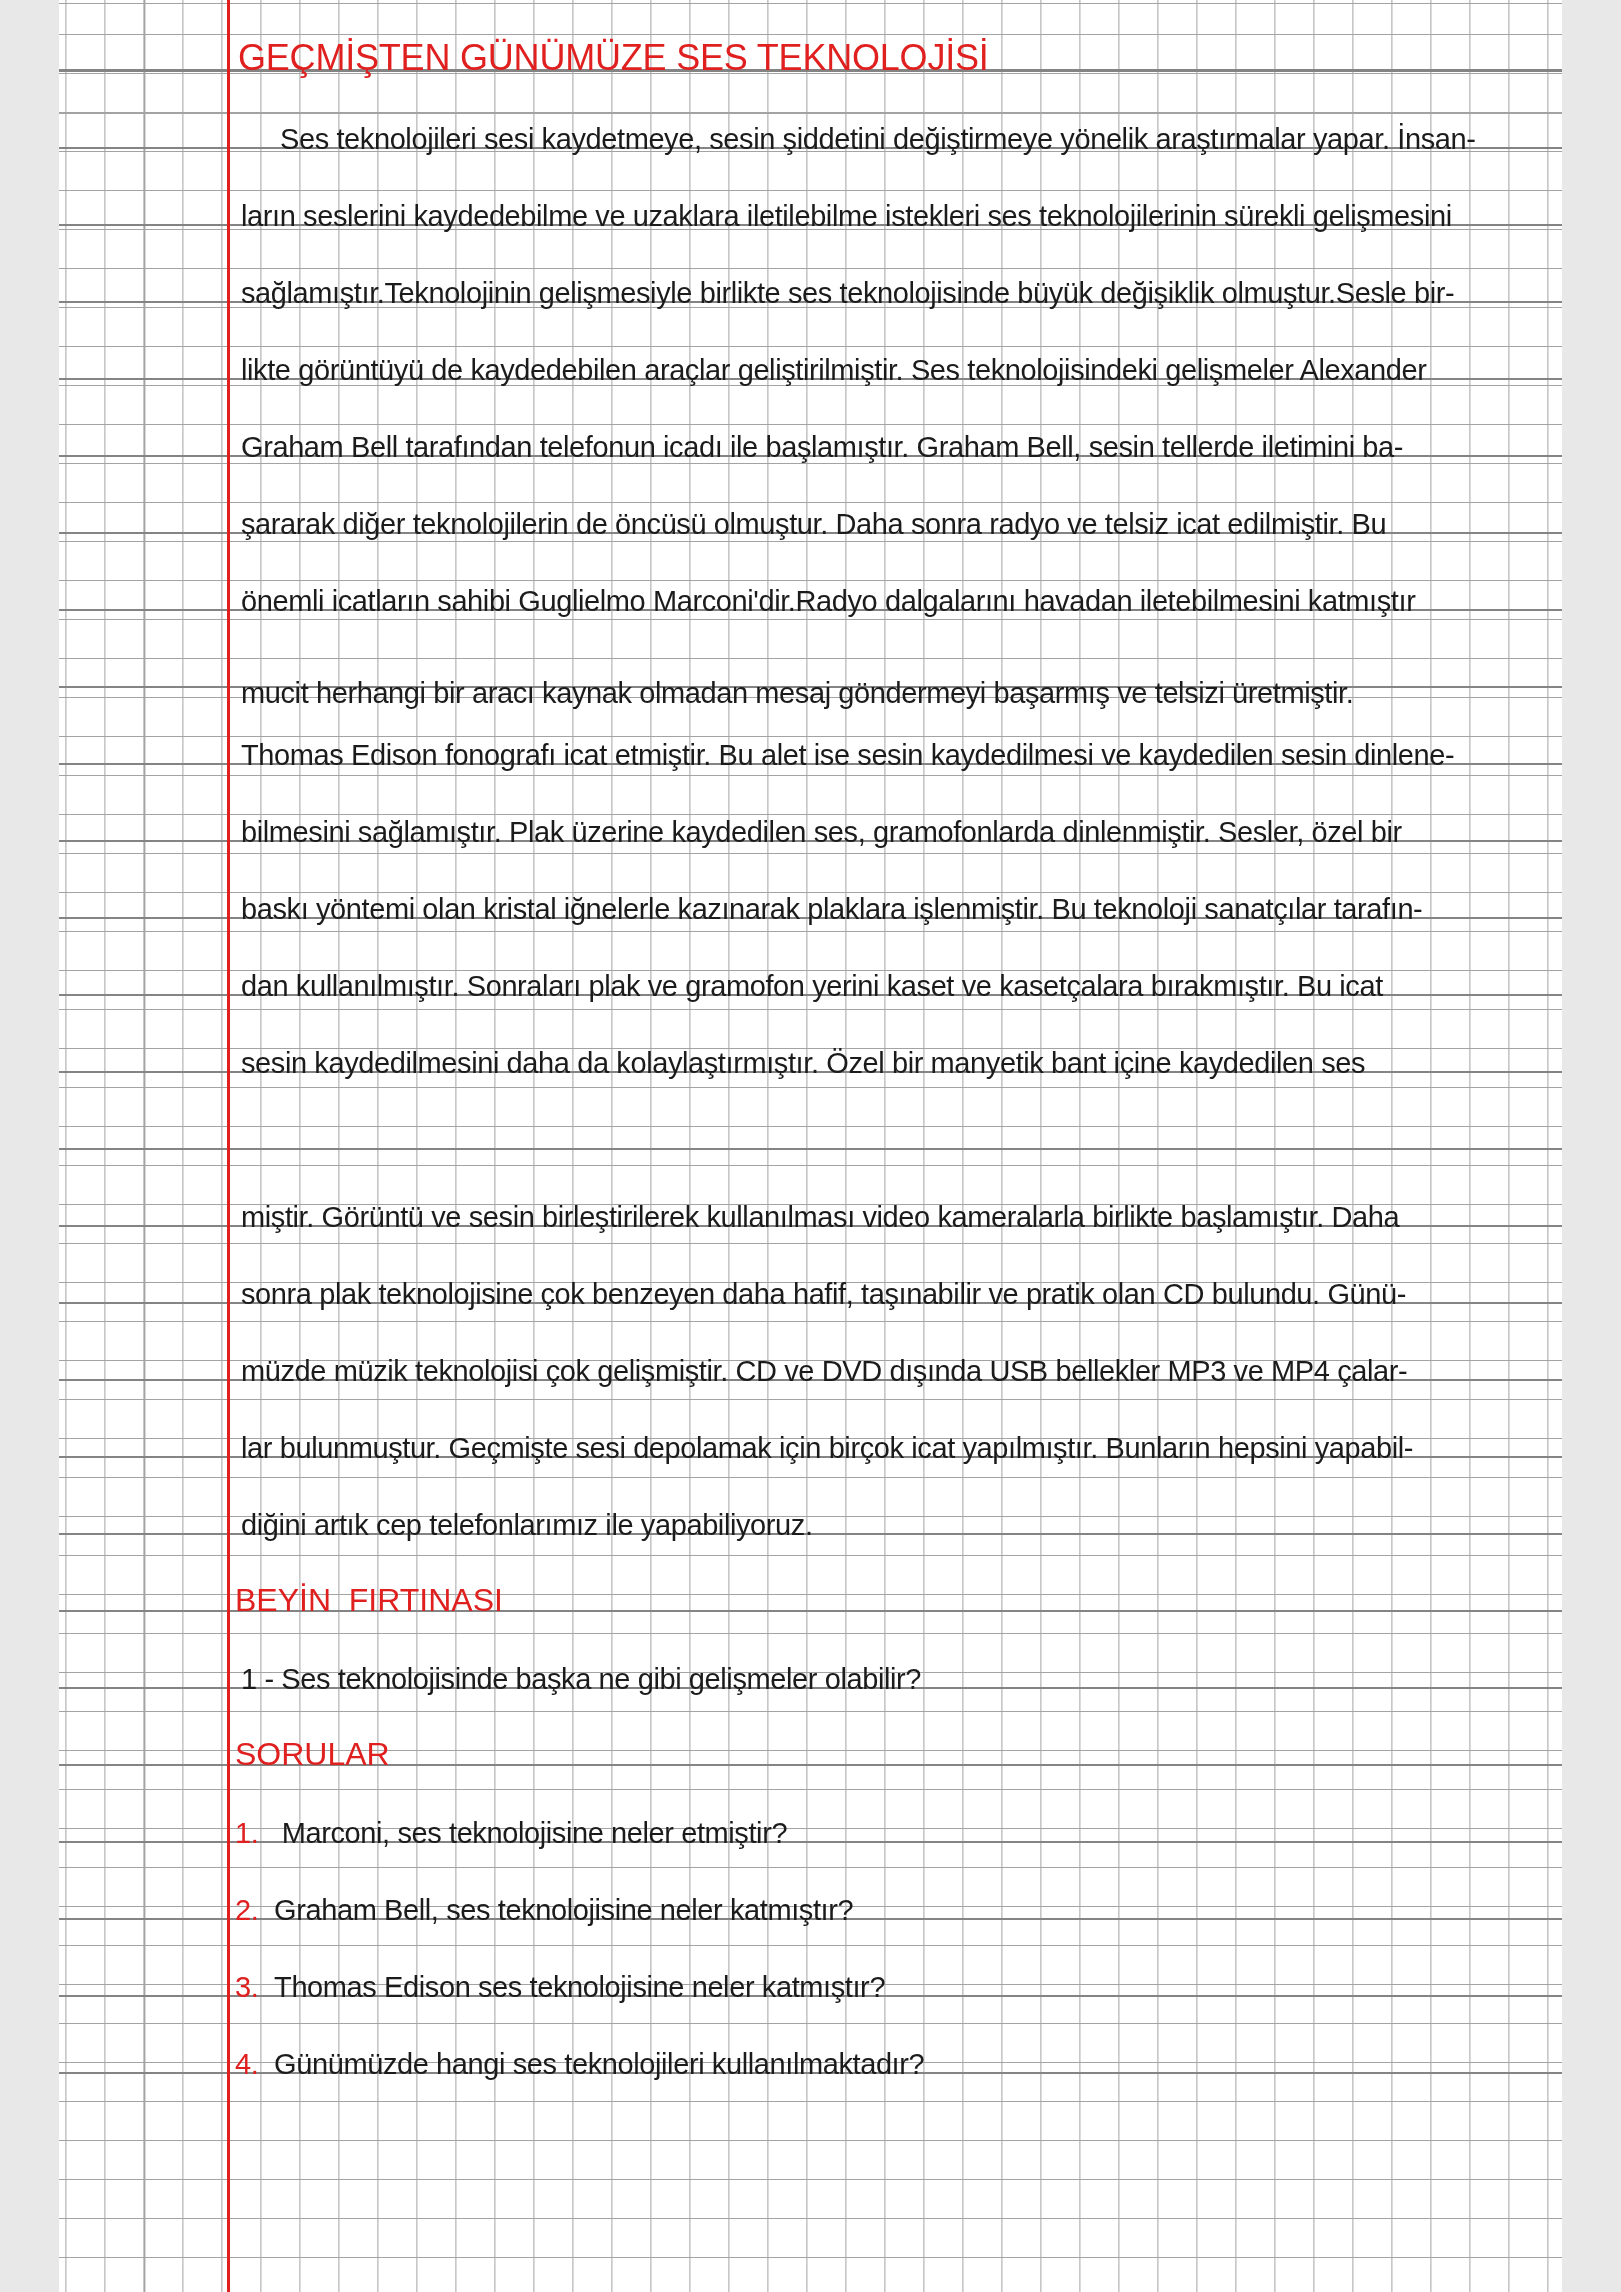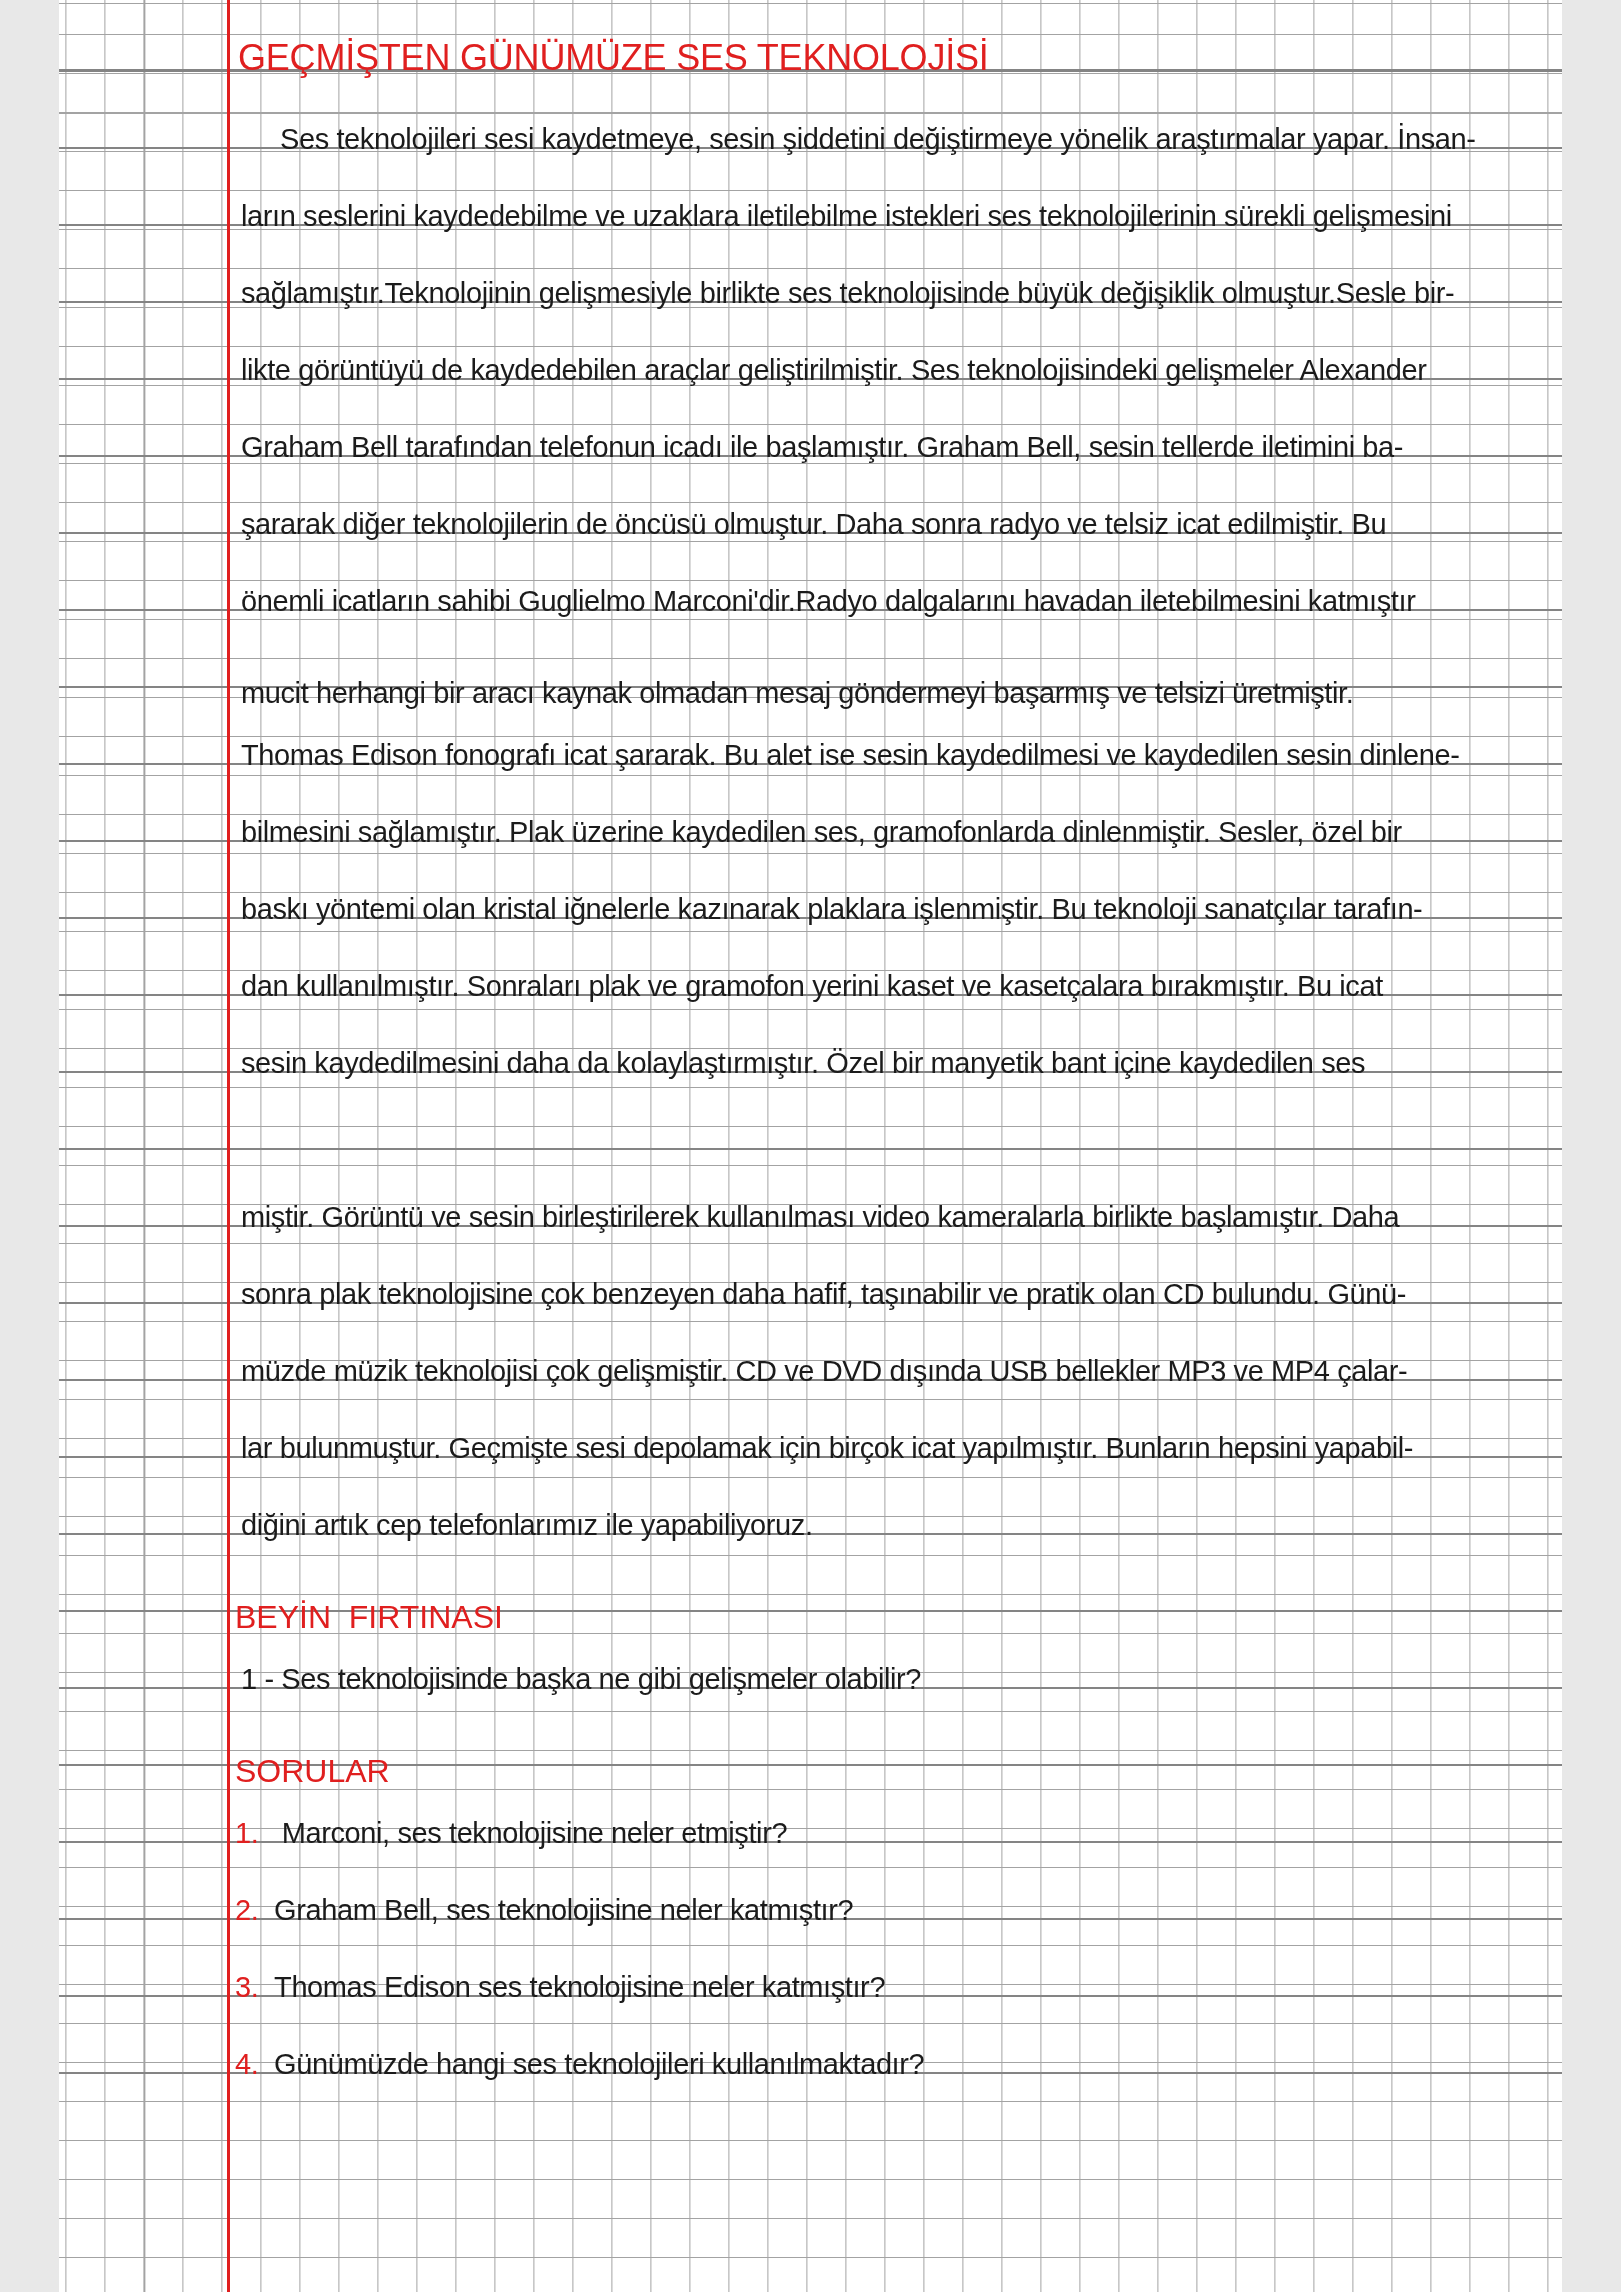--- a/index.html
+++ b/index.html
@@ -60,21 +60,20 @@
     font-size: 36px;
     letter-spacing: -0.2px;
     color: var(--accent);
     font-weight: 400;
   }
   .line.heading {
     left: 176px;
     font-size: 32px;
     letter-spacing: 0;
     color: var(--accent);
-    margin-top: 17px;
   }
   .line.body.indent { padding-left: 39px; }
   .line.question { left: 176px; }
   .line.question .q-num { color: var(--accent); margin-right: 15.7px; }
   .line.question .q-text { color: var(--ink); }
 </style>
 </head>
 <body>
 
 <div class="page" style="--accent: #e01f1f; --ink: #1b1b1b; --grid-line: #a3a3a3; --rule-line: #848484;">
@@ -83,21 +82,21 @@
   <div class="content" id="content">
       <div class="line title" style="top: -4.9px;"><span>GEÇMİŞTEN GÜNÜMÜZE SES TEKNOLOJİSİ</span></div>
       <div class="line body indent" style="top: 72px;"><span>Ses teknolojileri sesi kaydetmeye, sesin şiddetini değiştirmeye yönelik araştırmalar yapar. İnsan-</span></div>
       <div class="line body" style="top: 149px;"><span>ların seslerini kaydedebilme ve uzaklara iletilebilme istekleri ses teknolojilerinin sürekli gelişmesini</span></div>
       <div class="line body" style="top: 226px;"><span>sağlamıştır.Teknolojinin gelişmesiyle birlikte ses teknolojisinde büyük değişiklik olmuştur.Sesle bir-</span></div>
       <div class="line body" style="top: 303px;"><span>likte görüntüyü de kaydedebilen araçlar geliştirilmiştir. Ses teknolojisindeki gelişmeler Alexander</span></div>
       <div class="line body" style="top: 380px;"><span>Graham Bell tarafından telefonun icadı ile başlamıştır. Graham Bell, sesin tellerde iletimini ba-</span></div>
       <div class="line body" style="top: 457px;"><span>şararak diğer teknolojilerin de öncüsü olmuştur. Daha sonra radyo ve telsiz icat edilmiştir. Bu</span></div>
       <div class="line body" style="top: 534px;"><span>önemli icatların sahibi Guglielmo Marconi'dir.Radyo dalgalarını havadan iletebilmesini katmıştır</span></div>
       <div class="line body" style="top: 626px;"><span>mucit herhangi bir aracı kaynak olmadan mesaj göndermeyi başarmış ve telsizi üretmiştir.</span></div>
-      <div class="line body" style="top: 688px;"><span>Thomas Edison fonografı icat şararak. Bu alet ise sesin kaydedilmesi ve kaydedilen sesin dinlene-</span></div>
+      <div class="line body" style="top: 688px;"><span>Thomas Edison fonografı icat etmiştir. Bu alet ise sesin kaydedilmesi ve kaydedilen sesin dinlene-</span></div>
       <div class="line body" style="top: 842px;"><span>baskı yöntemi olan kristal iğnelerle kazınarak plaklara işlenmiştir. Bu teknoloji sanatçılar tarafın-</span></div>
       <div class="line body" style="top: 765px;"><span>bilmesini sağlamıştır. Plak üzerine kaydedilen ses, gramofonlarda dinlenmiştir. Sesler, özel bir</span></div>
       <div class="line body" style="top: 919px;"><span>dan kullanılmıştır. Sonraları plak ve gramofon yerini kaset ve kasetçalara bırakmıştır. Bu icat</span></div>
       <div class="line body" style="top: 996px;"><span>sesin kaydedilmesini daha da kolaylaştırmıştır. Özel bir manyetik bant içine kaydedilen ses</span></div>
       <div class="line body" style="top: 1150px;"><span>miştir. Görüntü ve sesin birleştirilerek kullanılması video kameralarla birlikte başlamıştır. Daha</span></div>
       <div class="line body" style="top: 1227px; text-align: right;"><span>sonra plak teknolojisine çok benzeyen daha hafif, taşınabilir ve pratik olan CD bulundu. Günü-</span></div>
       <div class="line body" style="top: 1304px;"><span>müzde müzik teknolojisi çok gelişmiştir. CD ve DVD dışında USB bellekler MP3 ve MP4 çalar-</span></div>
       <div class="line body" style="top: 1381px;"><span>lar bulunmuştur. Geçmişte sesi depolamak için birçok icat yapılmıştır. Bunların hepsini yapabil-</span></div>
       <div class="line body" style="top: 1458px;"><span>diğini artık cep telefonlarımız ile yapabiliyoruz.</span></div>
       <div class="line heading" style="top: 1535px;"><span>BEYİN  FIRTINASI</span></div>

